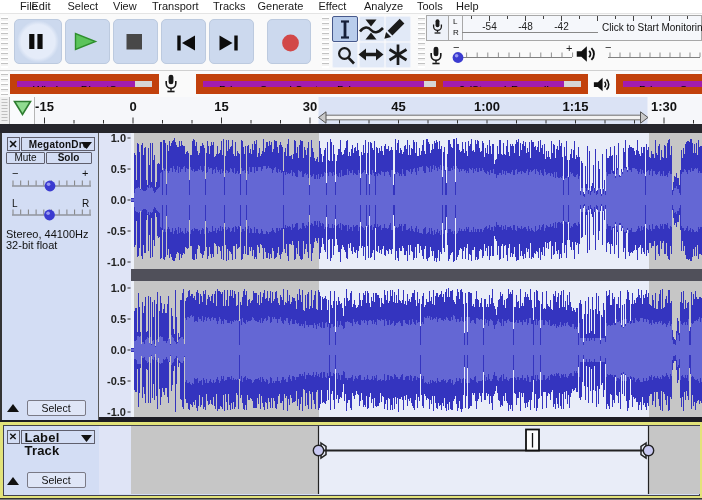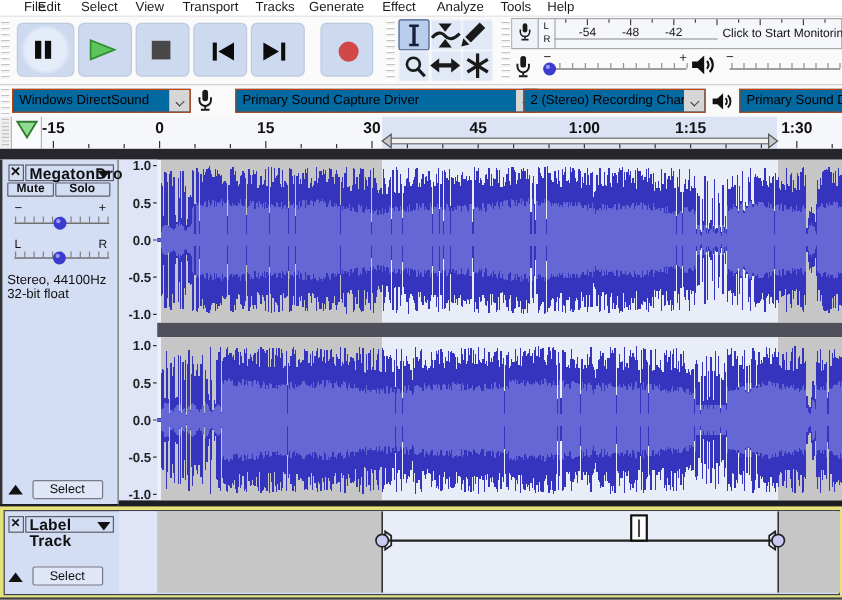--- a/index.html
+++ b/index.html
@@ -1,20 +1,20 @@
 <!DOCTYPE html>
 <html><head><meta charset="utf-8"><style>
 *{margin:0;padding:0;box-sizing:border-box}
 html,body{width:702px;height:500px;overflow:hidden}
 body{font-family:"Liberation Sans",sans-serif;position:relative;background:#fff}
 .abs{position:absolute}
 .grab{position:absolute;width:7px;background:repeating-linear-gradient(to bottom,#ffffff 0,#ffffff 2px,#c2c2c2 2px,#c2c2c2 3px,#f2f2f2 3px,#f2f2f2 5px)}
 .tbtn{position:absolute;width:44px;height:45px;border:1px solid #bccadf;border-radius:5px;background:#ccd9ee}
 .toolb{position:absolute;width:26px;height:26px;background:#e1e9f7;border:1px solid #f0f3fa;border-radius:2px}
-.combo{position:absolute;height:20px;background:#0369a1;border:1px solid #c2410c;font-size:11px;color:#000;line-height:18px;padding-left:5px;white-space:nowrap;overflow:hidden}
+.combo{position:absolute;height:20px;background:#a21caf;border:7px solid #c2410c;font-size:11px;color:#000;line-height:18px;padding-left:16px;white-space:nowrap;overflow:hidden}
 .cararea{position:absolute;right:0;top:0;width:17px;height:18px;background:#d6d6d6}
 .carrow{position:absolute;right:5px;top:7px;width:6px;height:6px;border-left:1.4px solid #3a3a3a;border-bottom:1.4px solid #3a3a3a;transform:rotate(-45deg) scaleY(0.8);transform-origin:center}
 .panelbtn{position:absolute;border:1px solid #5f5f6d;background:#d3ddf4;font-size:9px;color:#111;text-align:center}
 .menu span{position:absolute;top:0;font-size:11px;color:#1a1a1a;line-height:13px}
 </style></head>
 <body>
 
 <div class="abs menu" style="left:0;top:0;width:702px;height:13px;background:#ffffff">
 <span style="left:20px">File</span>
     <span style="left:31.5px">Edit</span>
@@ -284,24 +284,24 @@
 <line x1="28.5" y1="186.0" x2="31.5" y2="186.0" stroke="#333" stroke-width="1"></line>
 <text x="27" y="221" font-size="11" font-weight="bold" fill="#222" text-anchor="end" font-family="Liberation Sans,sans-serif">0.0</text>
 <line x1="28.5" y1="217.0" x2="31.5" y2="217.0" stroke="#333" stroke-width="1"></line>
 <text x="27" y="252" font-size="11" font-weight="bold" fill="#222" text-anchor="end" font-family="Liberation Sans,sans-serif">-0.5</text>
 <line x1="28.5" y1="248.0" x2="31.5" y2="248.0" stroke="#333" stroke-width="1"></line>
 <text x="27" y="283" font-size="11" font-weight="bold" fill="#222" text-anchor="end" font-family="Liberation Sans,sans-serif">-1.0</text>
 <line x1="28.5" y1="279.0" x2="31.5" y2="279.0" stroke="#333" stroke-width="1"></line>
 </svg>
 
 <div class="panelbtn" style="left:6.5px;top:136.5px;width:13px;height:14px;line-height:13px;font-size:11px;font-weight:bold">✕</div>
-<div class="panelbtn" style="left:20.5px;top:136.5px;width:74px;height:14px;line-height:13px;font-size:13px;font-weight:bold;text-align:left;padding-left:3px;letter-spacing:0.2px">MegatonDro<svg style="position:absolute;right:2px;top:4px" width="11" height="7" viewBox="0 0 11 7">
+<div class="panelbtn" style="left:20.5px;top:136.5px;width:74px;height:14px;line-height:13px;font-size:10px;font-weight:bold;text-align:center;padding-left:3px;letter-spacing:0.2px">MegatonDro<svg style="position:absolute;right:2px;top:4px" width="11" height="7" viewBox="0 0 11 7">
       <polygon points="0,0 11,0 5.5,7" fill="#111"></polygon>
     </svg></div>
-<div class="panelbtn" style="left:6px;top:152px;width:39px;height:11.5px;line-height:10.5px;border-radius:1px;font-size:10px;font-weight:bold">Mute</div>
+<div class="panelbtn" style="left:6px;top:152px;width:39px;height:11.5px;line-height:10.5px;border-radius:1px;font-size:10px;font-weight:normal">Mute</div>
 <div class="panelbtn" style="left:45.5px;top:152px;width:46px;height:11.5px;line-height:10.5px;border-radius:1px;font-size:10px;font-weight:bold">Solo</div>
 <svg class="abs" style="left:0;top:165px" width="99" height="60" viewBox="0 0 99 60">
  <text x="12" y="12" font-size="11" fill="#111" font-family="Liberation Sans,sans-serif">−</text>
  <text x="82" y="12" font-size="11" fill="#111" font-family="Liberation Sans,sans-serif">+</text>
  <line x1="12" y1="21" x2="91" y2="21" stroke="#707070" stroke-width="1.2"></line>
  <line x1="13.0" y1="15.5" x2="13.0" y2="20.5" stroke="#808080" stroke-width="1"></line>
  <line x1="20.7" y1="15.5" x2="20.7" y2="20.5" stroke="#808080" stroke-width="1"></line>
  <line x1="28.4" y1="15.5" x2="28.4" y2="20.5" stroke="#808080" stroke-width="1"></line>
  <line x1="36.1" y1="15.5" x2="36.1" y2="20.5" stroke="#808080" stroke-width="1"></line>
  <line x1="43.8" y1="15.5" x2="43.8" y2="20.5" stroke="#808080" stroke-width="1"></line>

